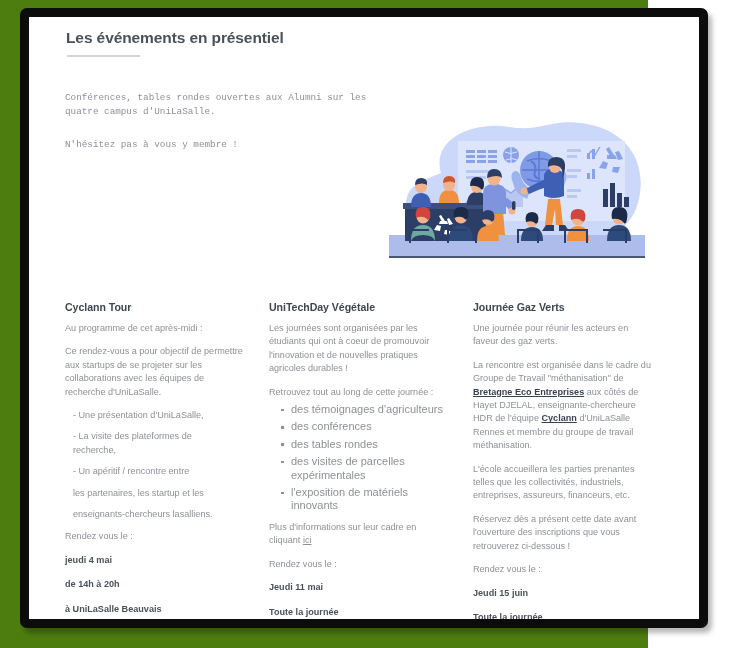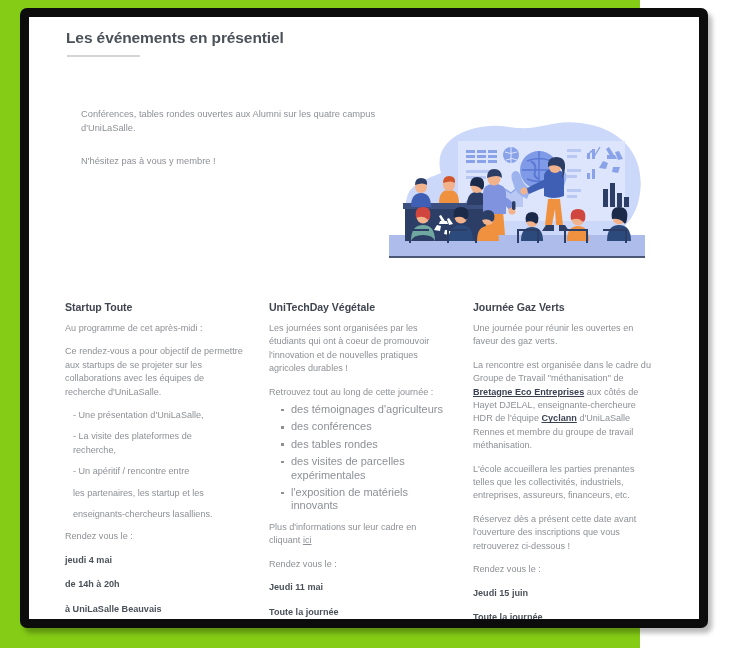--- a/index.html
+++ b/index.html
@@ -12,21 +12,22 @@
     height: 648px;
     overflow: hidden;
     font-family: "Liberation Sans", sans-serif;
   }
 
   
   #screenshot-root {
     position: relative;
     width: 640px;
     height: 648px;
-    background: #84cc16;
+    background: #4d7c0f;
+    padding-left: 8px;
   }
   .frame {
     position: absolute;
     left: 20px;
     top: 8px;
     width: 688px;
     height: 620px;
     background: #ffffff;
     border: 9px solid #0c0c0c;
     border-radius: 7px;
@@ -63,21 +64,21 @@
   
   .intro {
     position: absolute;
     left: 36px;
     top: 74px;
     width: 330px;
     font-size: 9.3px;
     line-height: 14px;
     color: #8d9096;
   }
-  .intro p { margin: 16px; }
+  .intro p { margin: 0; font-family: Liberation Mono, monospace; }
   .intro p.second { margin-top: 19px; }
 
   
   .illustration {
     position: absolute;
     left: 352px;
     top: 100px;
     width: 272px;
     height: 152px;
   }
@@ -334,21 +335,21 @@
               <rect x="222" y="112" width="24" height="2" fill="#2c3e66"></rect>
               <rect x="244" y="112" width="2" height="14" fill="#2c3e66"></rect>
             </g>
           </g>
         </svg>
       </div>
 
       <div class="columns">
 
         <div class="col">
-          <h3>Startup Toute</h3>
+          <h3>Cyclann Tour</h3>
           <p>Au programme de cet après-midi :</p>
           <p>Ce rendez-vous a pour objectif de permettre aux startups de se projeter sur les collaborations avec les équipes de recherche d'UniLaSalle.</p>
           <div class="dash-list">
             <p>- Une présentation d'UniLaSalle,</p>
             <p>- La visite des plateformes de recherche,</p>
             <p>- Un apéritif / rencontre entre</p>
             <p>les partenaires, les startup et les</p>
             <p>enseignants-chercheurs lasalliens.</p>
           </div>
           <p style="margin-top:9px">Rendez vous le :</p>
@@ -370,21 +371,21 @@
           </ul>
           <p><span>Plus d'informations sur leur cadre en cliquant </span><a class="inline-link" href="#">ici</a></p>
           <p>Rendez vous le :</p>
           <p class="strong">Jeudi 11 mai</p>
           <p class="strong">Toute la journée</p>
           <p class="strong">à UniLaSalle Beauvais</p>
         </div>
 
         <div class="col">
           <h3>Journée Gaz Verts</h3>
-          <p>Une journée pour réunir les ouvertes en faveur des gaz verts.</p>
+          <p>Une journée pour réunir les acteurs en faveur des gaz verts.</p>
           <p><span>La rencontre est organisée dans le cadre du Groupe de Travail "méthanisation" de </span><a class="bold-link" href="#">Bretagne Eco Entreprises</a><span> aux côtés de Hayet DJELAL, enseignante-chercheure HDR de l'équipe </span><a class="bold-link" href="#">Cyclann</a><span> d'UniLaSalle Rennes et membre du groupe de travail méthanisation.</span></p>
           <p>L'école accueillera les parties prenantes telles que les collectivités, industriels, entreprises, assureurs, financeurs, etc.</p>
           <p>Réservez dès a présent cette date avant l'ouverture des inscriptions que vous retrouverez ci-dessous !</p>
           <p>Rendez vous le :</p>
           <p class="strong">Jeudi 15 juin</p>
           <p class="strong">Toute la journée</p>
 
         </div>
 
       </div>

